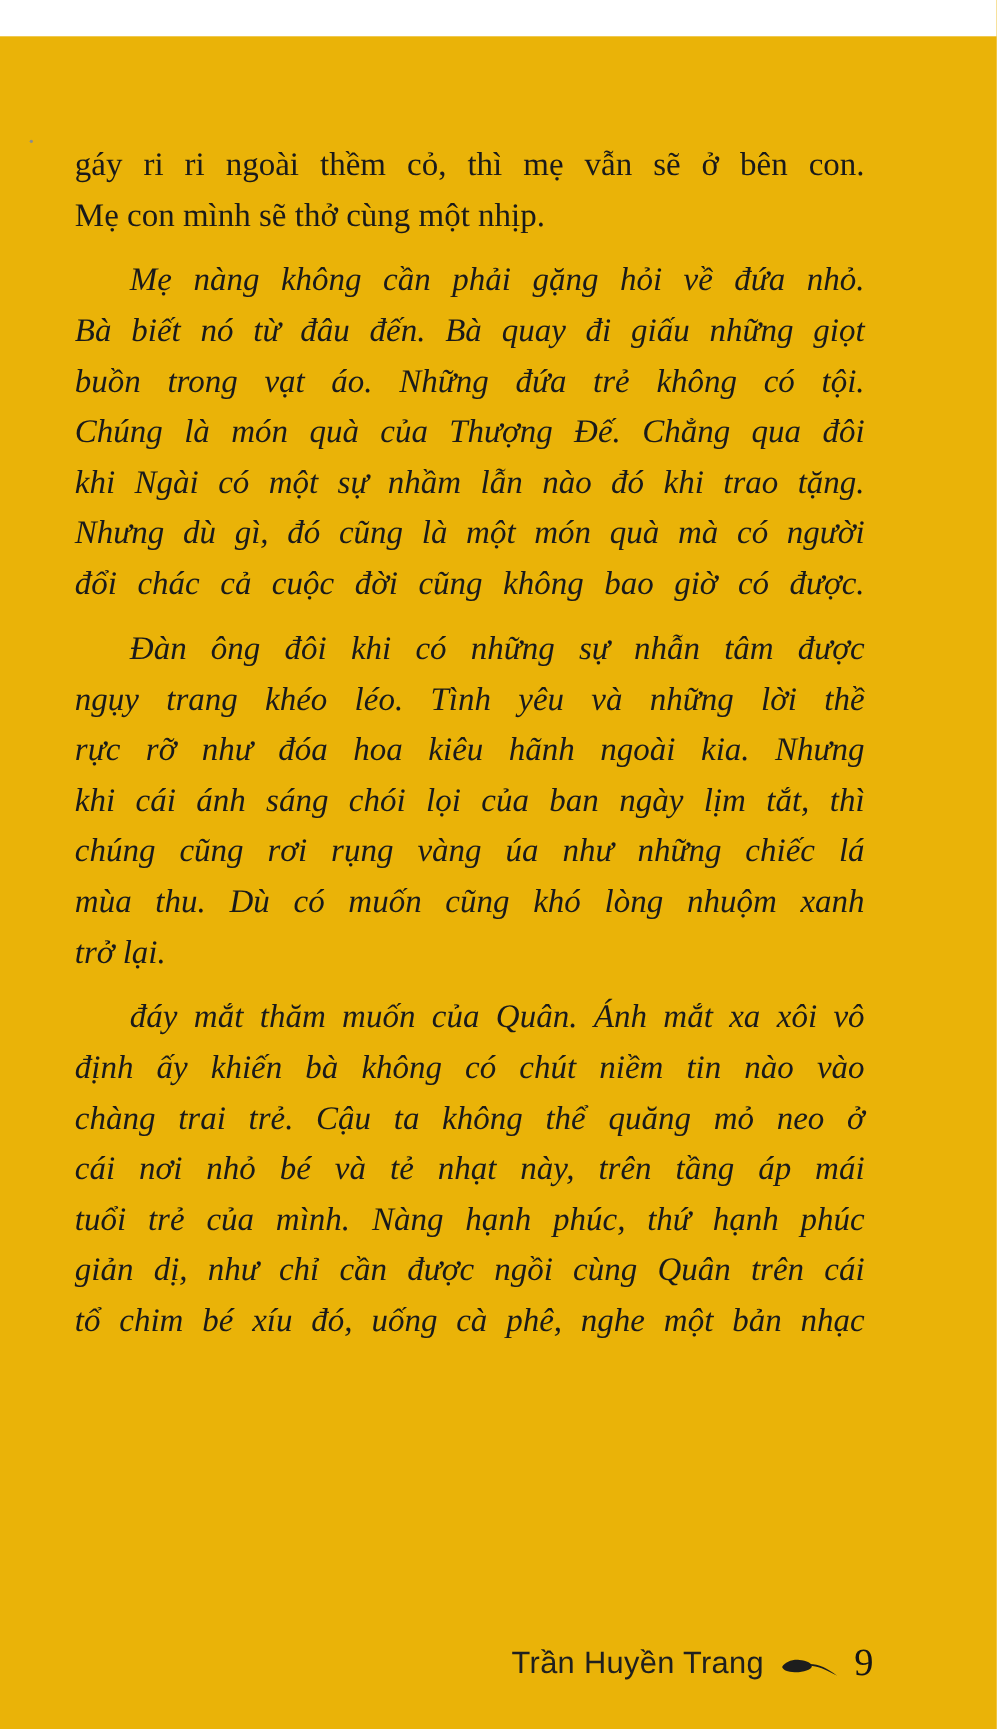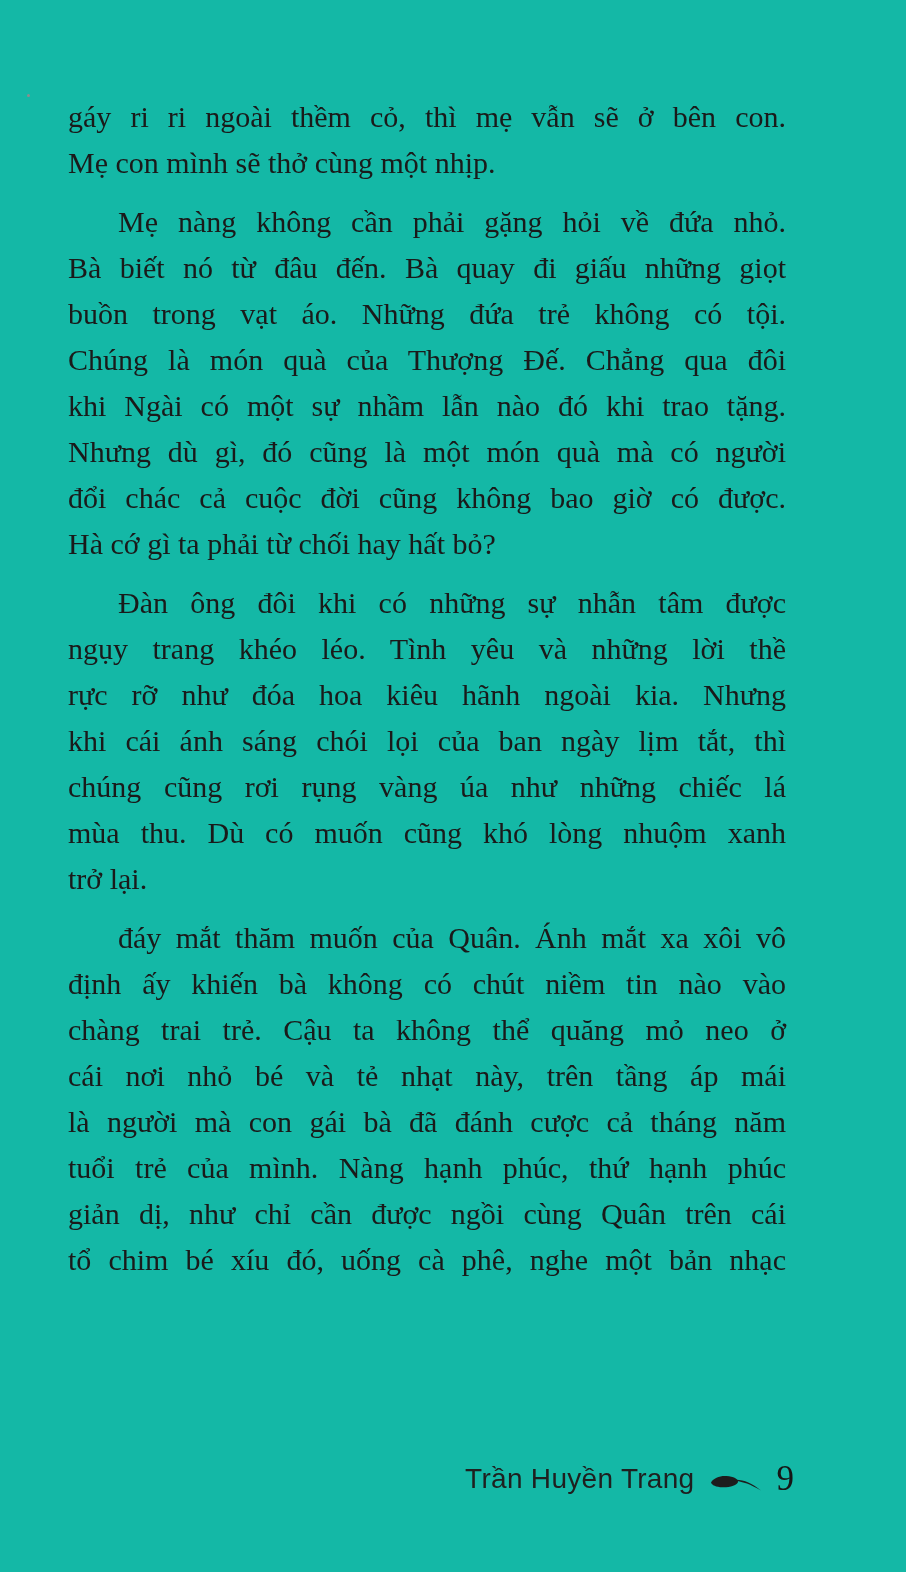--- a/index.html
+++ b/index.html
@@ -5,30 +5,31 @@
   html, body { margin: 0; padding: 0; }
   body {
     width: 906px; height: 1572px;
     background: #ffffff;
     position: relative;
     overflow: hidden;
     font-family: "Liberation Serif", "DejaVu Serif", serif;
   }
   .page {
     position: absolute; inset: 0;
-    background: #14b8a6;
+    background: #eab308;
     color: #1a1a1a;
+    margin-top: 33px;
   }
   .body-text {
     position: absolute;
     left: 68px; top: 94px;
     width: 718px;
   }
   .para { margin: 0; }
-  .para + .para { margin-top: 13px; }
+  .para + .para { margin-top: 13px; font-style: italic; }
   .line {
     font-size: 30px;
     line-height: 46px;
     color: #1a1a1a;
     text-align: justify;
     text-align-last: justify;
   }
   .line.para-end {
     text-align-last: left;
   }
@@ -81,37 +82,35 @@
         <div class="line para-end">Mẹ con mình sẽ thở cùng một nhịp.</div>
       </div>
       <div class="para indent">
         <div class="line">Mẹ nàng không cần phải gặng hỏi về đứa nhỏ.</div>
         <div class="line">Bà biết nó từ đâu đến. Bà quay đi giấu những giọt</div>
         <div class="line">buồn trong vạt áo. Những đứa trẻ không có tội.</div>
         <div class="line">Chúng là món quà của Thượng Đế. Chẳng qua đôi</div>
         <div class="line">khi Ngài có một sự nhầm lẫn nào đó khi trao tặng.</div>
         <div class="line">Nhưng dù gì, đó cũng là một món quà mà có người</div>
         <div class="line">đổi chác cả cuộc đời cũng không bao giờ có được.</div>
-        <div class="line para-end">Hà cớ gì ta phải từ chối hay hất bỏ?</div>
       </div>
       <div class="para indent">
         <div class="line">Đàn ông đôi khi có những sự nhẫn tâm được</div>
         <div class="line">ngụy trang khéo léo. Tình yêu và những lời thề</div>
         <div class="line">rực rỡ như đóa hoa kiêu hãnh ngoài kia. Nhưng</div>
         <div class="line">khi cái ánh sáng chói lọi của ban ngày lịm tắt, thì</div>
         <div class="line">chúng cũng rơi rụng vàng úa như những chiếc lá</div>
         <div class="line">mùa thu. Dù có muốn cũng khó lòng nhuộm xanh</div>
         <div class="line para-end">trở lại.</div>
       </div>
       <div class="para indent">
         <div class="line">đáy mắt thăm muốn của Quân. Ánh mắt xa xôi vô</div>
         <div class="line">định ấy khiến bà không có chút niềm tin nào vào</div>
         <div class="line">chàng trai trẻ. Cậu ta không thể quăng mỏ neo ở</div>
         <div class="line">cái nơi nhỏ bé và tẻ nhạt này, trên tầng áp mái</div>
-        <div class="line">là người mà con gái bà đã đánh cược cả tháng năm</div>
         <div class="line">tuổi trẻ của mình. Nàng hạnh phúc, thứ hạnh phúc</div>
         <div class="line">giản dị, như chỉ cần được ngồi cùng Quân trên cái</div>
         <div class="line">tổ chim bé xíu đó, uống cà phê, nghe một bản nhạc</div>
       </div>
     </main>
 
   <footer class="page-footer">
     <span class="author">Trần Huyền Trang</span>
     <svg class="ornament" viewBox="0 0 54 20" xmlns="http://www.w3.org/2000/svg" aria-hidden="true">
       <path fill="#1d1d1d" d="M1 8.5 C3.5 4 10 1.5 16.5 2 C23.5 2.5 28.5 5 28 8 C27.5 11 20 13.5 12.5 13.3 C6 13.1 1.8 11.2 1 8.5 Z"></path>

